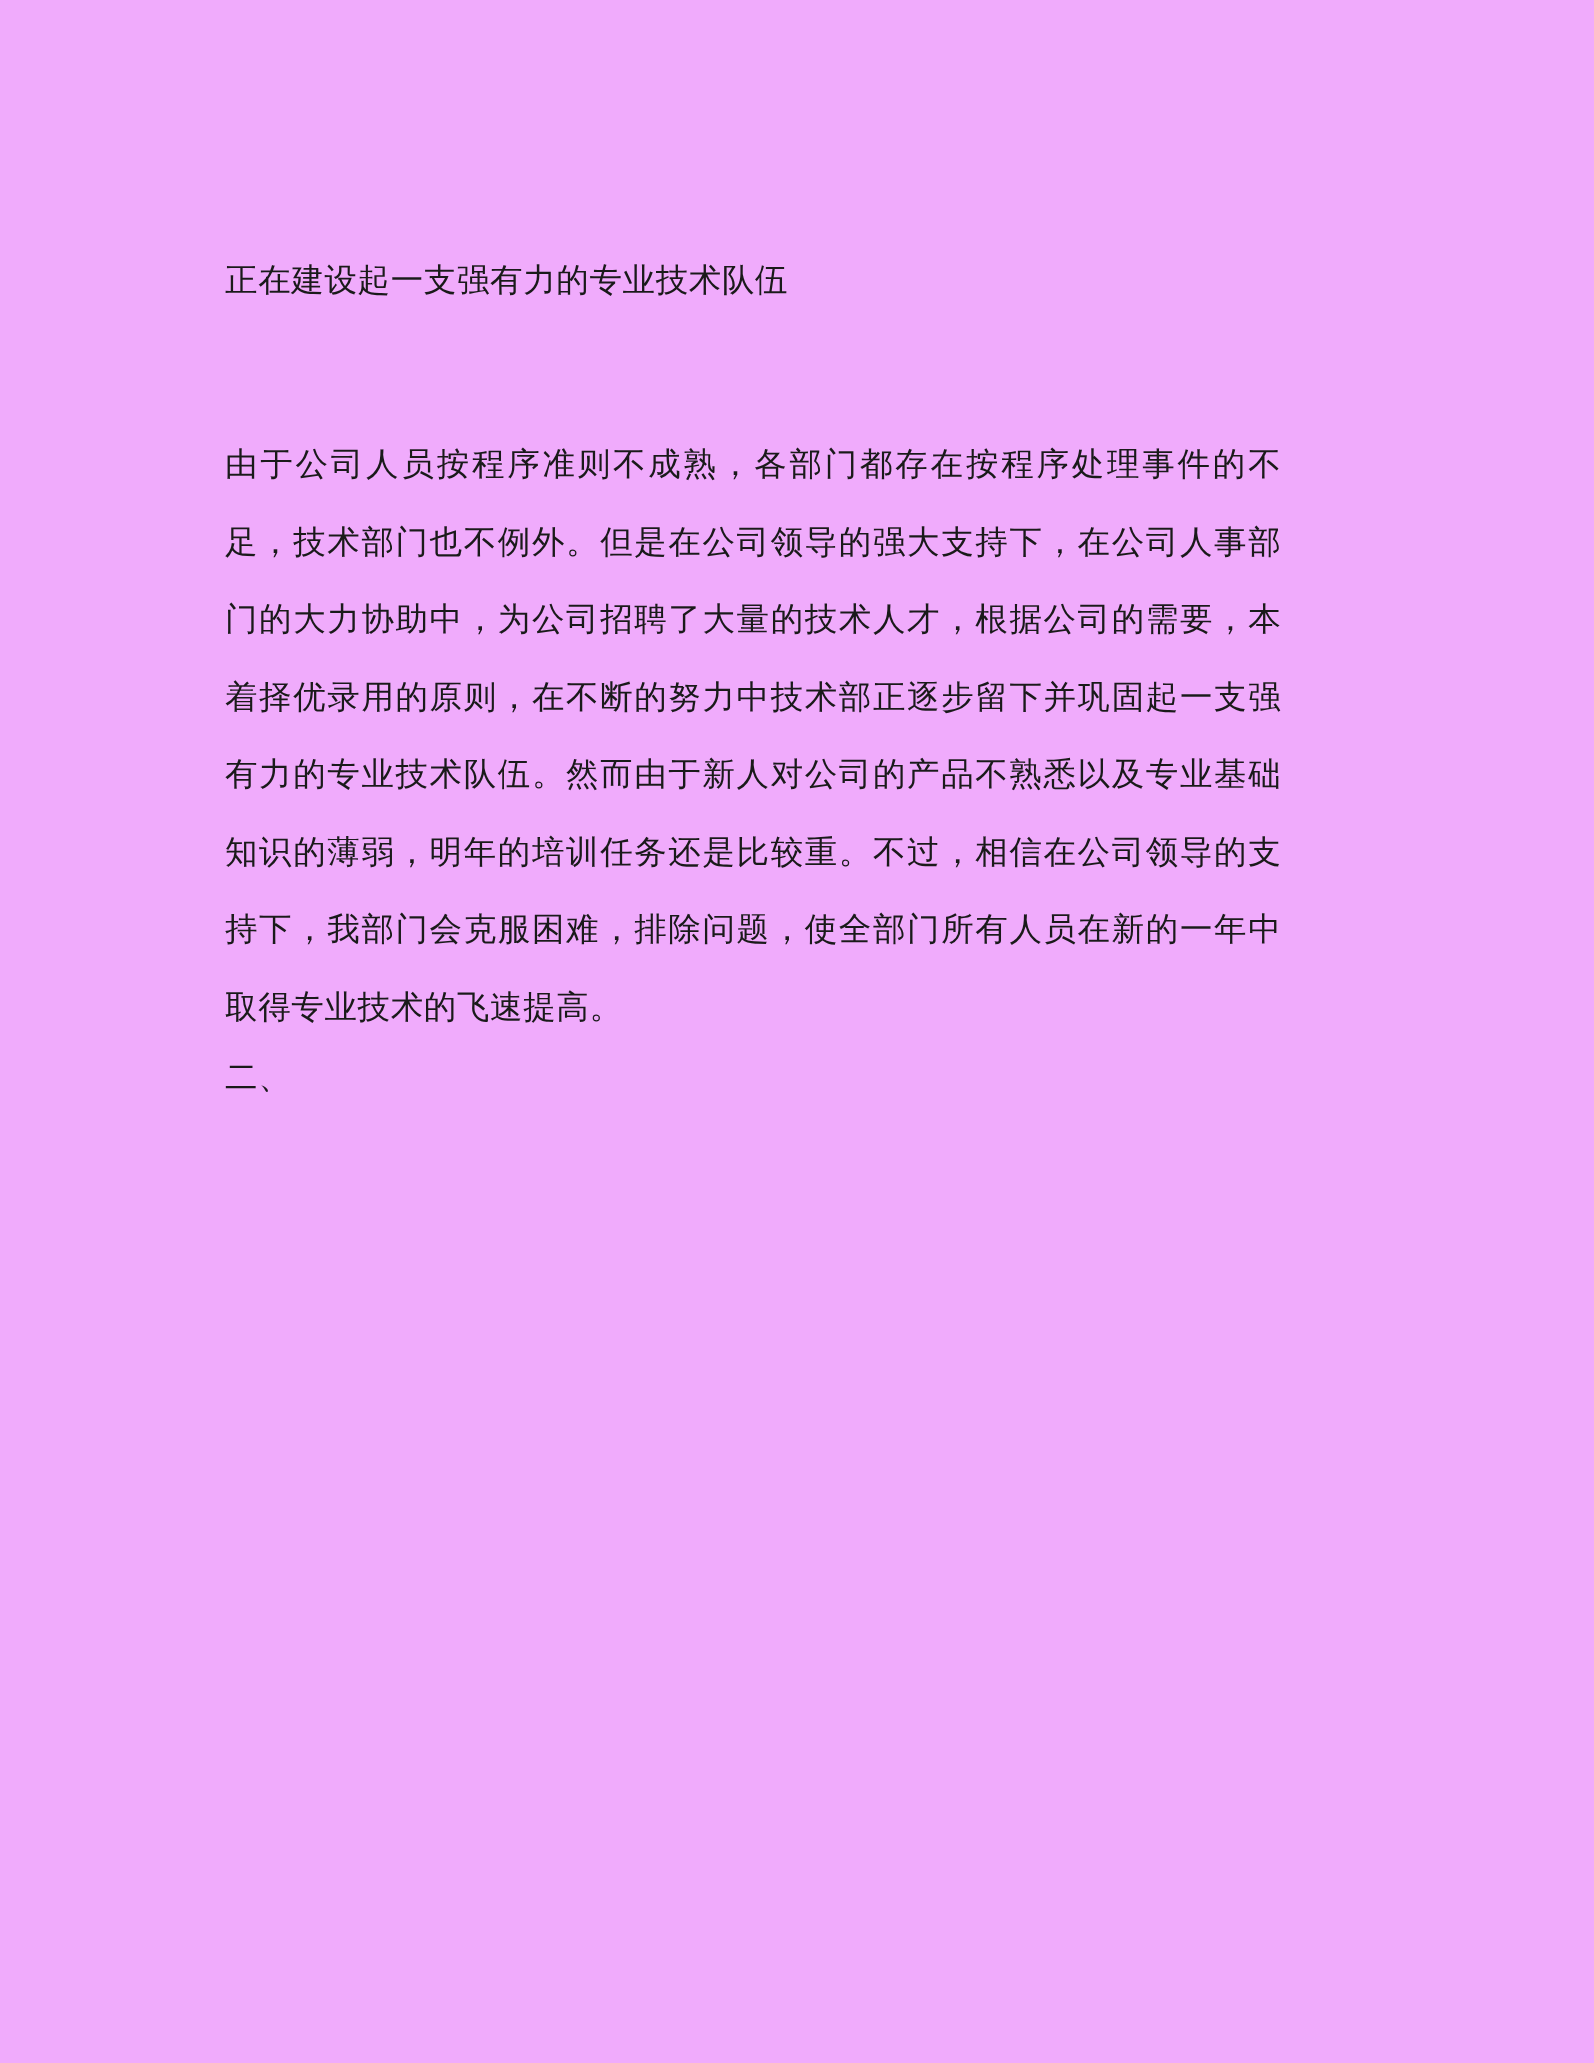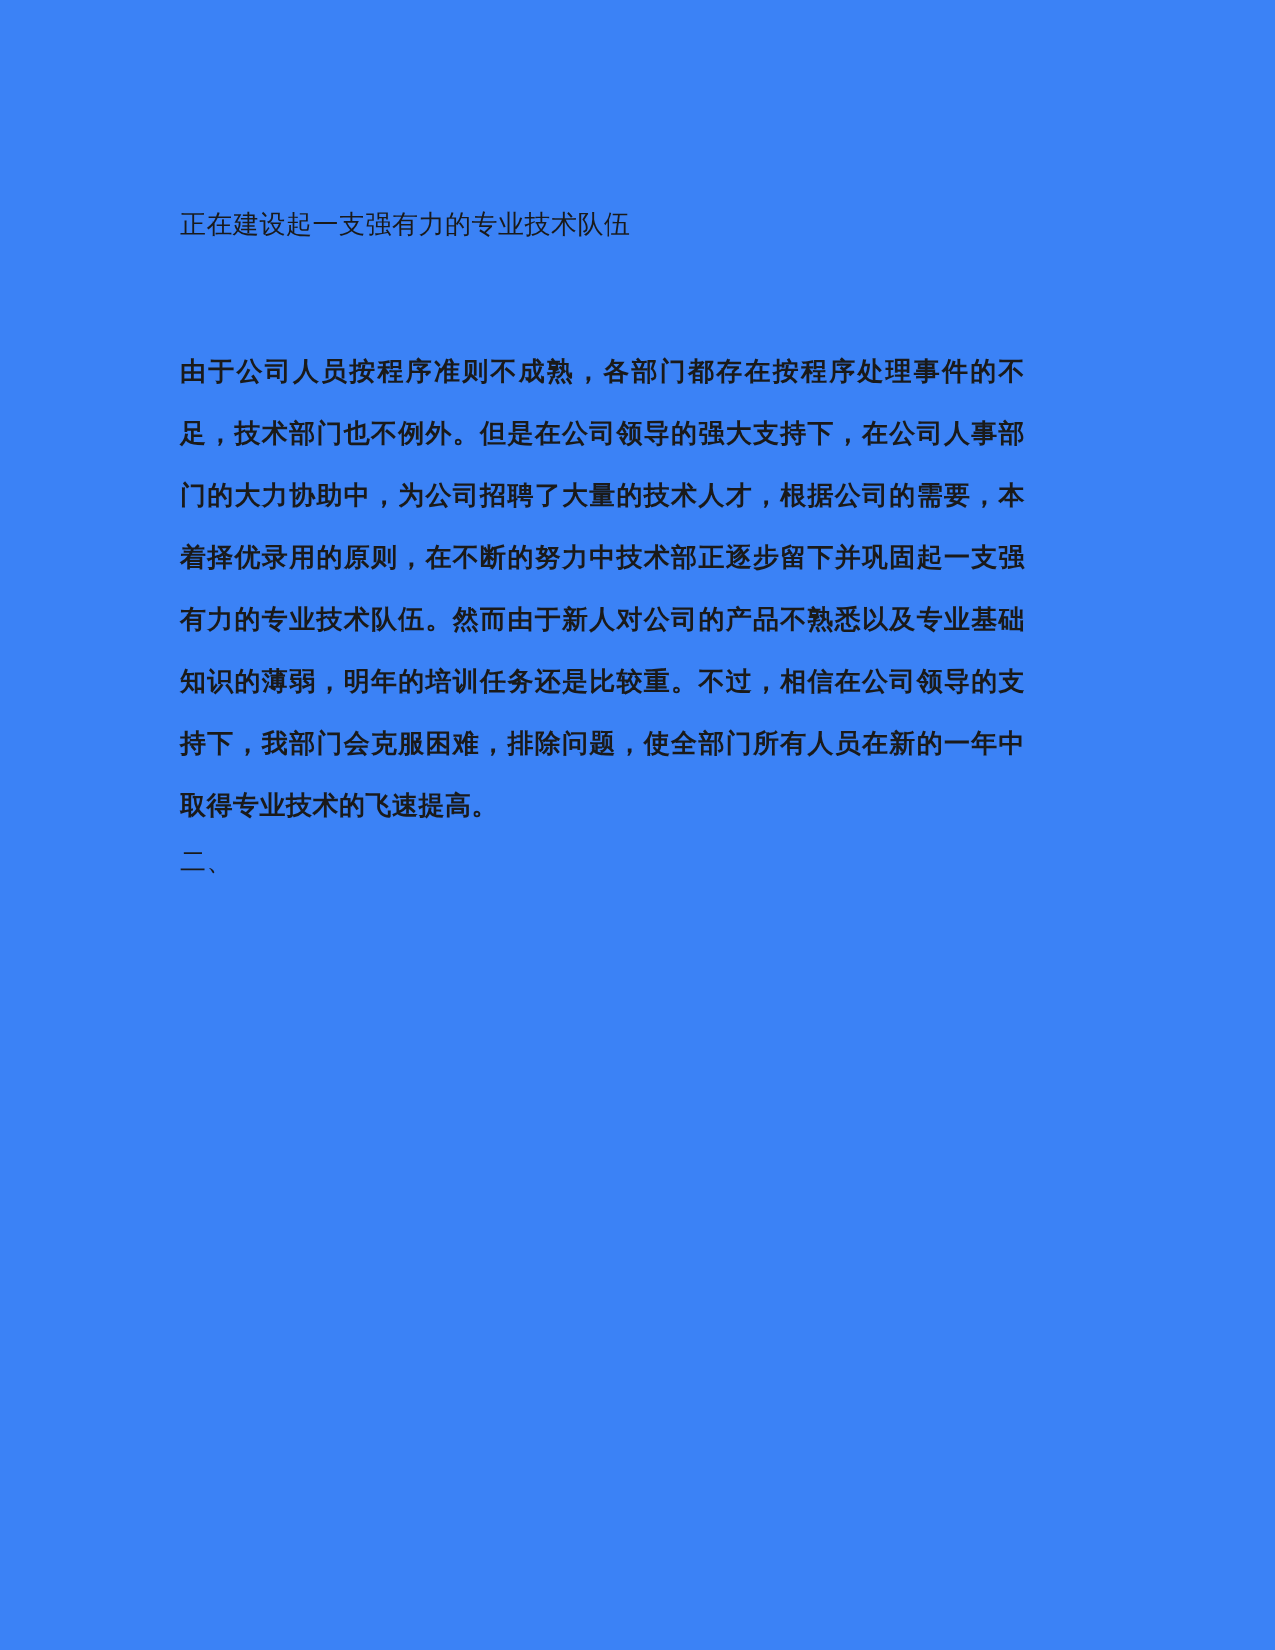--- a/index.html
+++ b/index.html
@@ -13,37 +13,36 @@
     font-family: "Liberation Serif", "DejaVu Serif", serif;
     color: #000000;
     overflow: hidden;
   }
   .page {
     position: relative;
     width: 1275px;
     height: 1650px;
     box-sizing: border-box;
     padding: 0;
-    background: #3b82f6;
+    background: #f0abfc;
   }
   .content {
     position: absolute;
     left: 180px;
     top: 205px;
     width: 845px;
   }
   .para {
     font-size: 26px;
     line-height: 62px;
     letter-spacing: 0.5px;
     text-align: justify;
     text-justify: inter-ideograph;
     margin: 0;
     color: #1a1a1a;
-    font-weight: bold;
   }
   .heading {
     font-size: 26px;
     line-height: 40px;
     letter-spacing: 0.5px;
     margin: 0;
     color: #1a1a1a;
     font-weight: normal;
   }
   .spacer-lg { height: 96px; }

